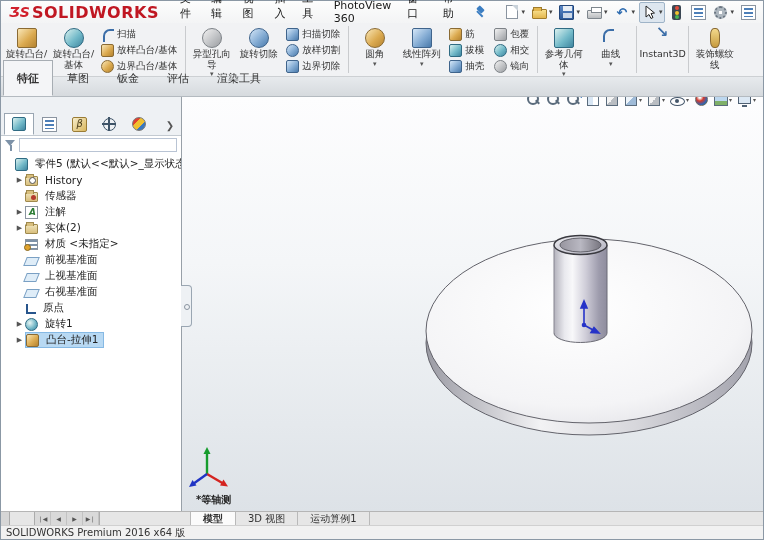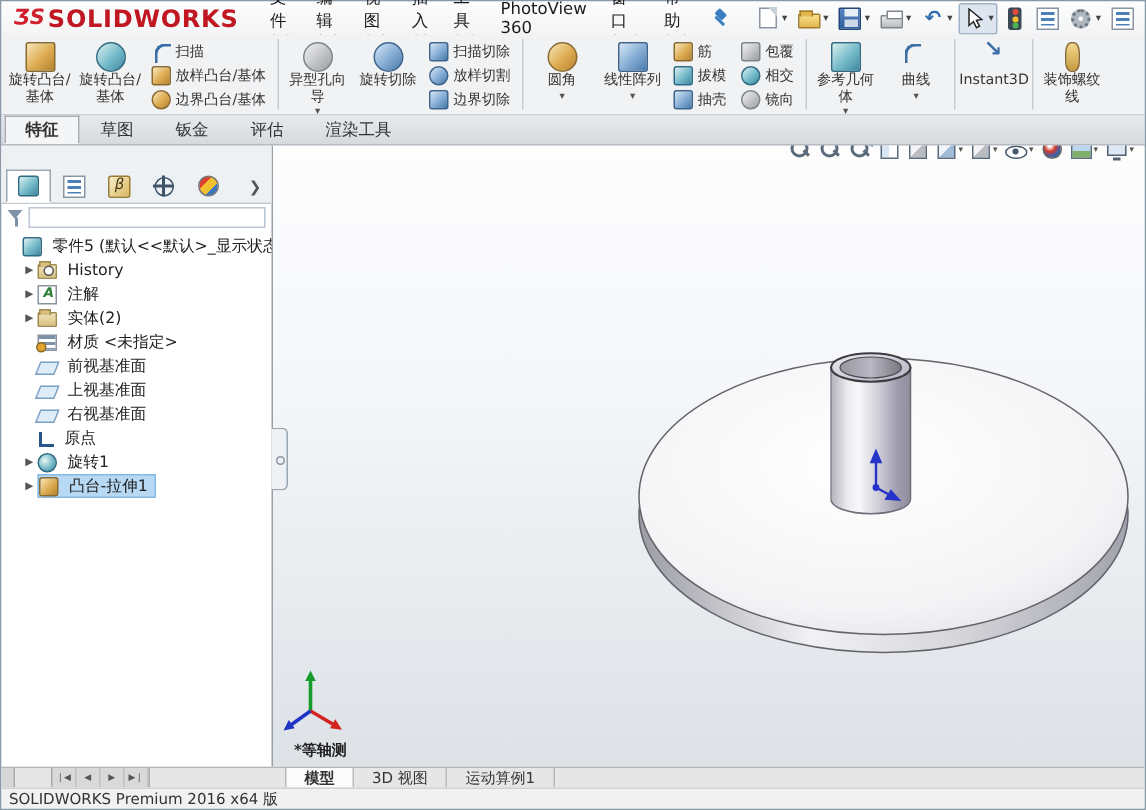--- a/index.html
+++ b/index.html
@@ -60,21 +60,21 @@
   .shape-gray { background:linear-gradient(135deg,#f2f2f2,#bdbfc2 60%,#9a9da1); border:1px solid #7d8287; border-radius:2px; }
   .round { border-radius:50% !important; }
   .curveic { border:none !important; background:none !important; position:relative; }
   .curveic::before { content:""; position:absolute; left:2px; top:1px; width:9px; height:11px; border-left:2px solid #3c6ea8; border-top:2px solid #3c6ea8; border-radius:7px 0 0 0; }
   .instic { border:none !important; background:none !important; position:relative; }
   .instic::before { content:"↘"; position:absolute; left:3px; top:-1px; color:#3c6ea8; font-size:15px; font-weight:bold; }
   .threadic { background:linear-gradient(#f3d98c,#c79b3e); border:1px solid #8a6a33; border-radius:4px/7px; width:10px !important; margin:0 5px; }
 
   
   .tabbar { height:20px; background:linear-gradient(#e7eaed,#d6dade); border-bottom:1px solid #b4bac0; display:flex; align-items:flex-end; padding-left:2px; flex:none; position:relative; z-index:2; }
-  .rtab { height:19px; padding:0 13px; display:flex; align-items:center; font-size:11px; color:#333; border:1px solid transparent; cursor:default; }
+  .rtab { height:19px; padding:17px 13px; display:flex; align-items:center; font-size:11px; color:#333; border:1px solid transparent; cursor:default; }
   .rtab.active { background:#f4f5f7; border-color:#a7adb3; border-bottom-color:#f4f5f7; font-weight:bold; }
 
   
   .main { flex:1; display:flex; position:relative; min-height:0; }
 
   
   .headsup { position:absolute; top:-6px; right:6px; display:flex; align-items:center; gap:3px; z-index:5; }
   .hbtn { display:flex; align-items:center; padding:1px; cursor:default; }
   .h-ico { width:15px; height:15px; position:relative; display:inline-block; }
   .hcaret { font-size:6px; color:#555; margin-left:1px; }
@@ -387,20 +387,25 @@
       <div class="fm-tree">
         <div class="trow">
           <span class="exp"></span>
           <i class="t-ico t-part"></i>
           <span class="tlabel">零件5 (默认&lt;&lt;默认&gt;_显示状态 1&gt;)</span>
         </div>
         <div class="trow child">
           <span class="exp">▶</span>
           <i class="t-ico t-folder clock"></i>
           <span class="tlabel">History</span>
+        </div>
+        <div class="trow child">
+          <span class="exp"></span>
+          <i class="t-ico t-folder dot"></i>
+          <span class="tlabel">传感器</span>
         </div>
         <div class="trow child">
           <span class="exp">▶</span>
           <i class="t-ico t-ann"></i>
           <span class="tlabel">注解</span>
         </div>
         <div class="trow child">
           <span class="exp">▶</span>
           <i class="t-ico t-folder"></i>
           <span class="tlabel">实体(2)</span>

